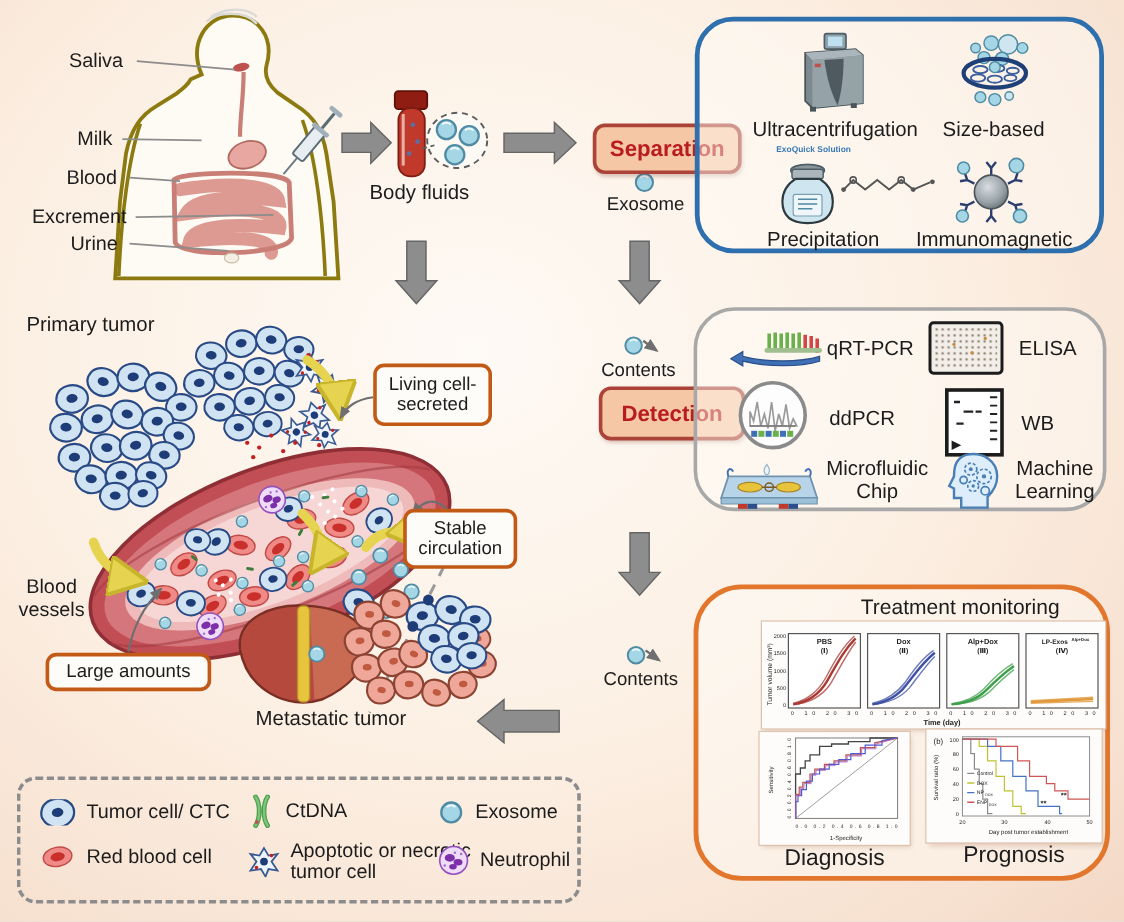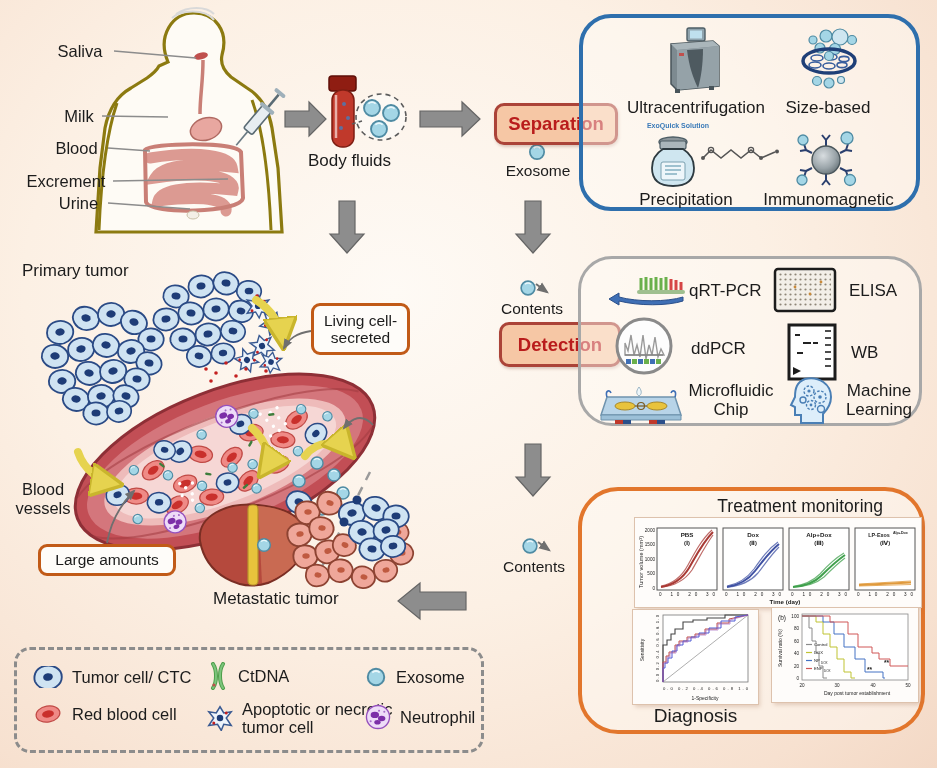--- a/index.html
+++ b/index.html
@@ -833,25 +833,27 @@
           <line x1="34" y1="60.5" x2="40" y2="60.5" stroke="#d05656" stroke-width="1.2"></line>
             <text x="42" y="62">ENP</text>
             <text x="52" y="63.5" font-size="3">DOX</text>
         </g>
         <text x="95" y="64" font-size="6.5" font-weight="bold">**</text>
         <text x="112" y="57" font-size="6.5" font-weight="bold">**</text>
         <text x="10" y="40" font-size="5" transform="rotate(-90 10 40)" text-anchor="middle">Survival ratio (%)</text>
         <text x="85" y="87" font-size="5" text-anchor="middle">Day post tumor establishment</text>
       </svg>
     </div>
+    <div class="abs" style="left:190px;top:211px;width:146px;text-align:center;font-size:19px">Prognosis</div>
   </div>
 
   <div class="abs lbl" style="left:22px;top:261px">Primary tumor</div>
   <div class="abs lbl" style="left:6px;top:480px;width:74px;text-align:center;font-size:16.5px">Blood vessels</div>
   <div class="abs callout" style="left:311px;top:303px;width:99px;height:52px">Living cell-secreted</div>
+  <div class="abs callout" style="left:336px;top:424px;width:95px;height:50px">Stable circulation</div>
   <div class="abs callout" style="left:38px;top:544px;width:138px;height:32px">Large amounts</div>
   <div class="abs lbl" style="left:213px;top:589px">Metastatic tumor</div>
 
   <div class="abs legendbox" style="left:14px;top:647px;width:464px;height:100px">
     <div class="abs leg-item" style="left:16px;top:16px">
       <svg width="30" height="22" viewBox="0 0 30 22">
         <g transform="translate(15,11) scale(1.35) rotate(-8)">
             <use href="#tc"></use>
           </g>
       </svg>

